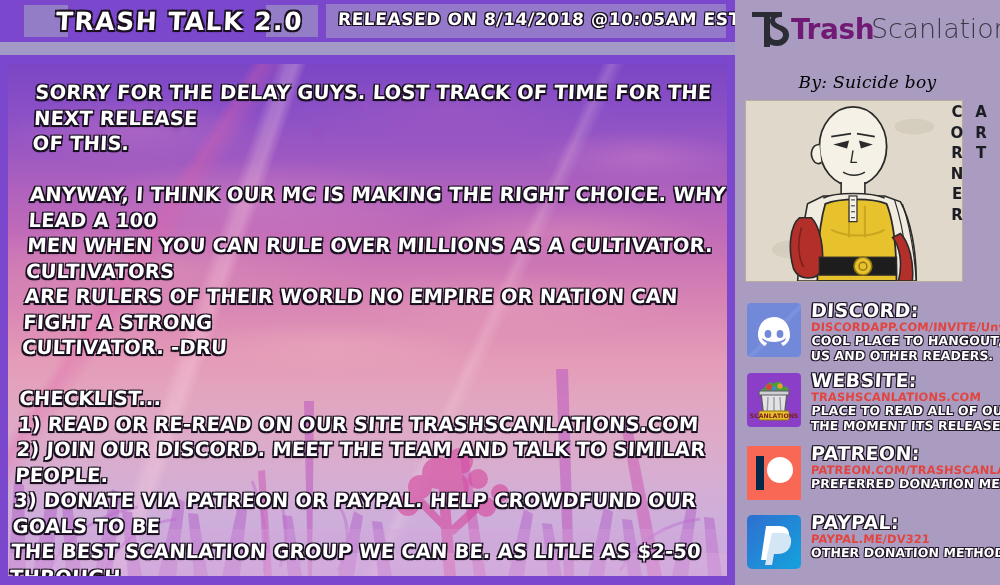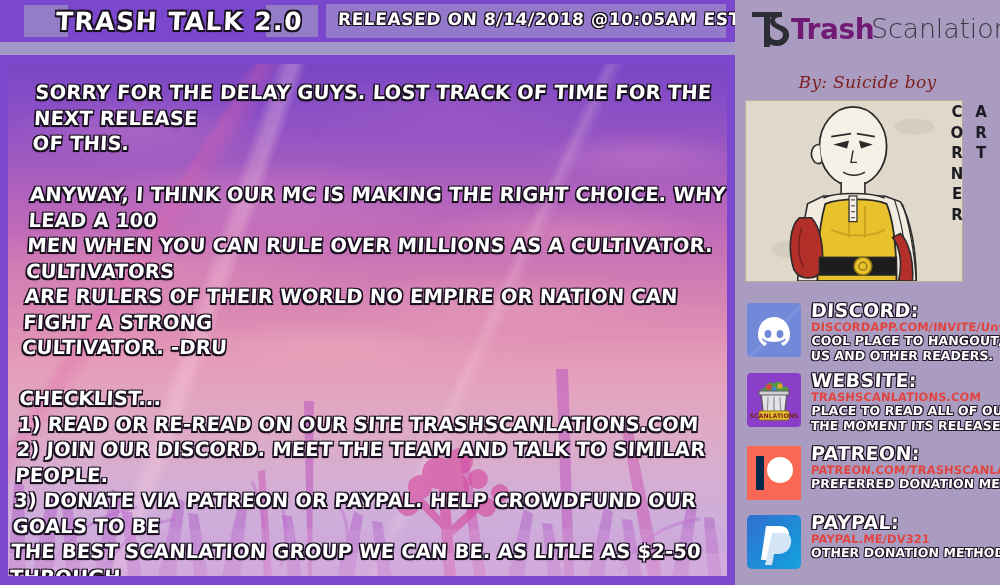--- a/index.html
+++ b/index.html
@@ -178,21 +178,21 @@
   }
   #logo-scan {
     position:absolute; left:128px; top:7px;
     font-family:"DejaVu Sans", sans-serif;
     font-size:27px; font-weight:300; color:#3a3a44; letter-spacing:-.2px;
   }
   #byline {
     position:absolute; left:0; top:72px; width:265px;
     text-align:center;
     font-family:"DejaVu Serif", serif;
-    font-style:italic; font-size:17px; color:#7f1d1d;
+    font-style:italic; font-size:17px; color:#000000;
     letter-spacing:.3px;
   }
 
   
   #artcorner {
     position:absolute; left:10px; top:100px; width:218px; height:182px;
     overflow:hidden;
     background:#ddd6c8;
     border:1px solid #b9ae9c;
   }

